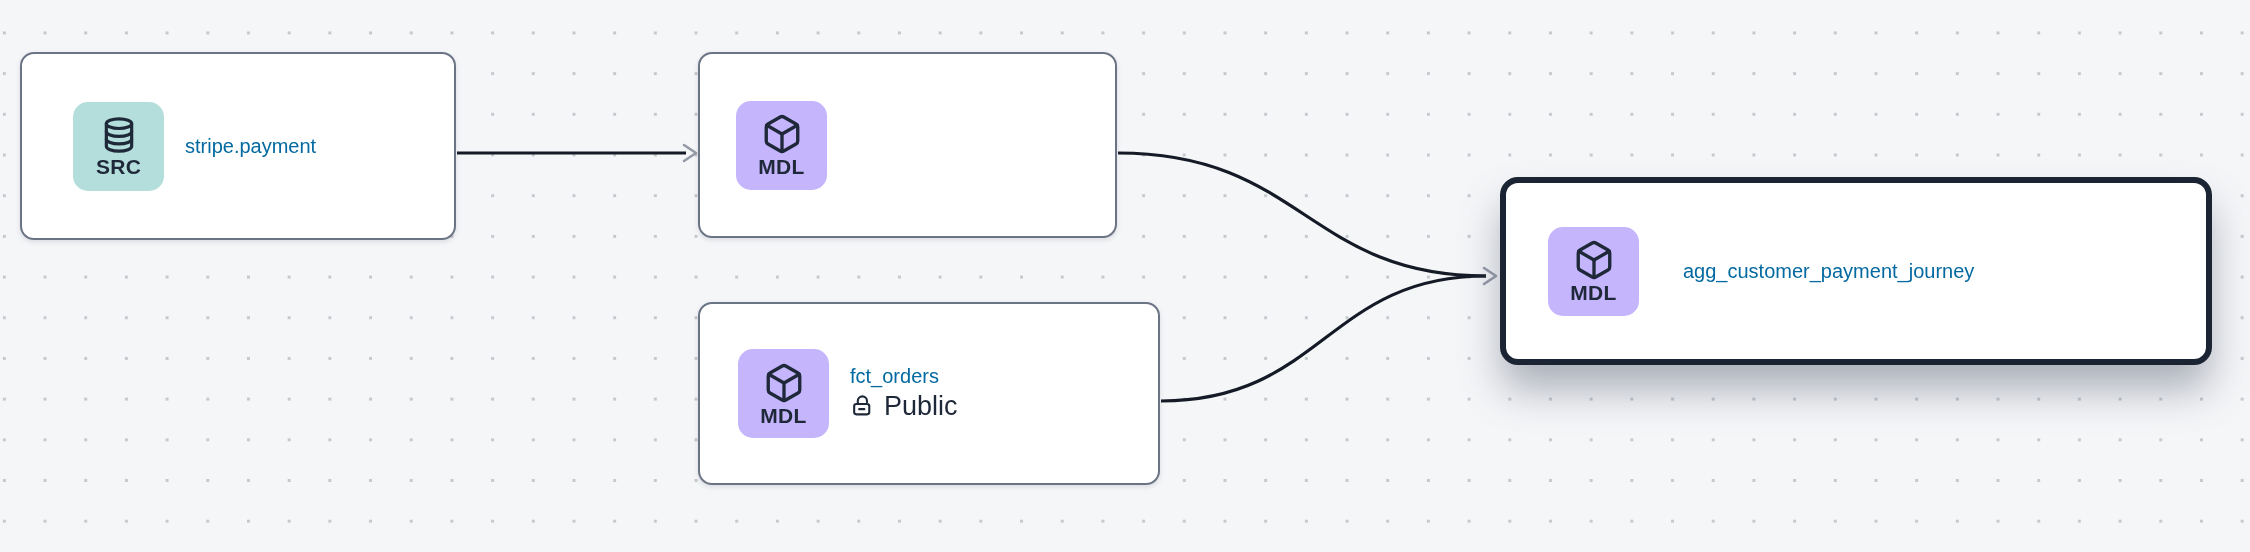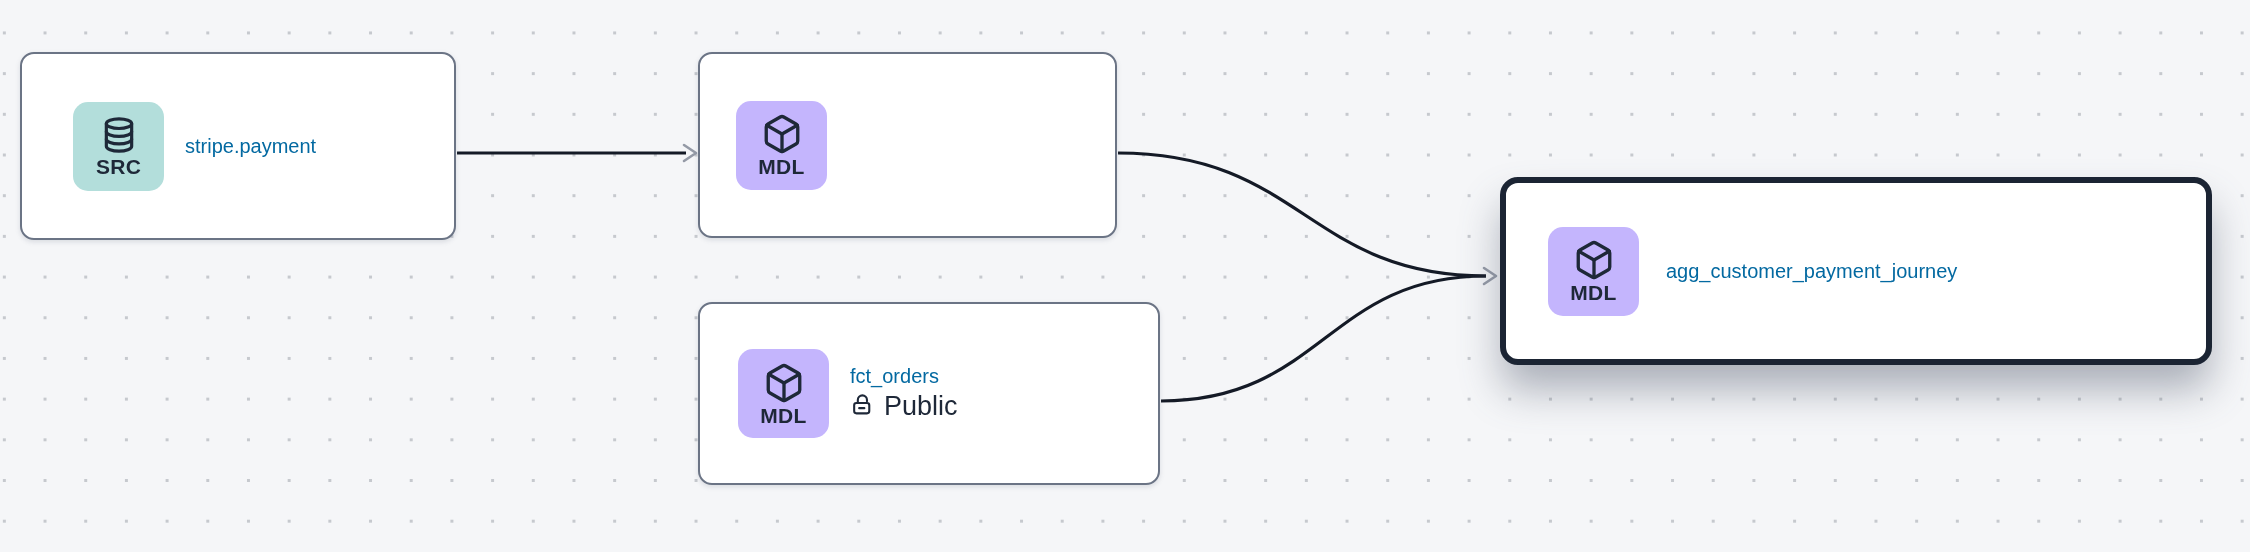--- a/index.html
+++ b/index.html
@@ -80,33 +80,33 @@
     color: #1e2838;
   }
 
   .node-text {
     margin-left: 21px;
     display: flex;
     flex-direction: column;
     justify-content: center;
     gap: 4px;
   }
-  .node-agg-customer-payment-journey .node-text { margin-left: 27px; }
+  .node-agg-customer-payment-journey .node-text { margin-left: 44px; }
 
   .node-title {
     font-size: 20px;
     font-weight: 400;
     color: #0369a1;
     line-height: 1.15;
     white-space: nowrap;
   }
 
   .access-row {
     display: flex;
-    align-items: flex-start;
+    align-items: flex-end;
     gap: 9px;
     color: #1e2838;
   }
   .access-label {
     font-size: 27px;
     font-weight: 400;
     line-height: 1.1;
     color: #1e2838;
   }
 </style>

